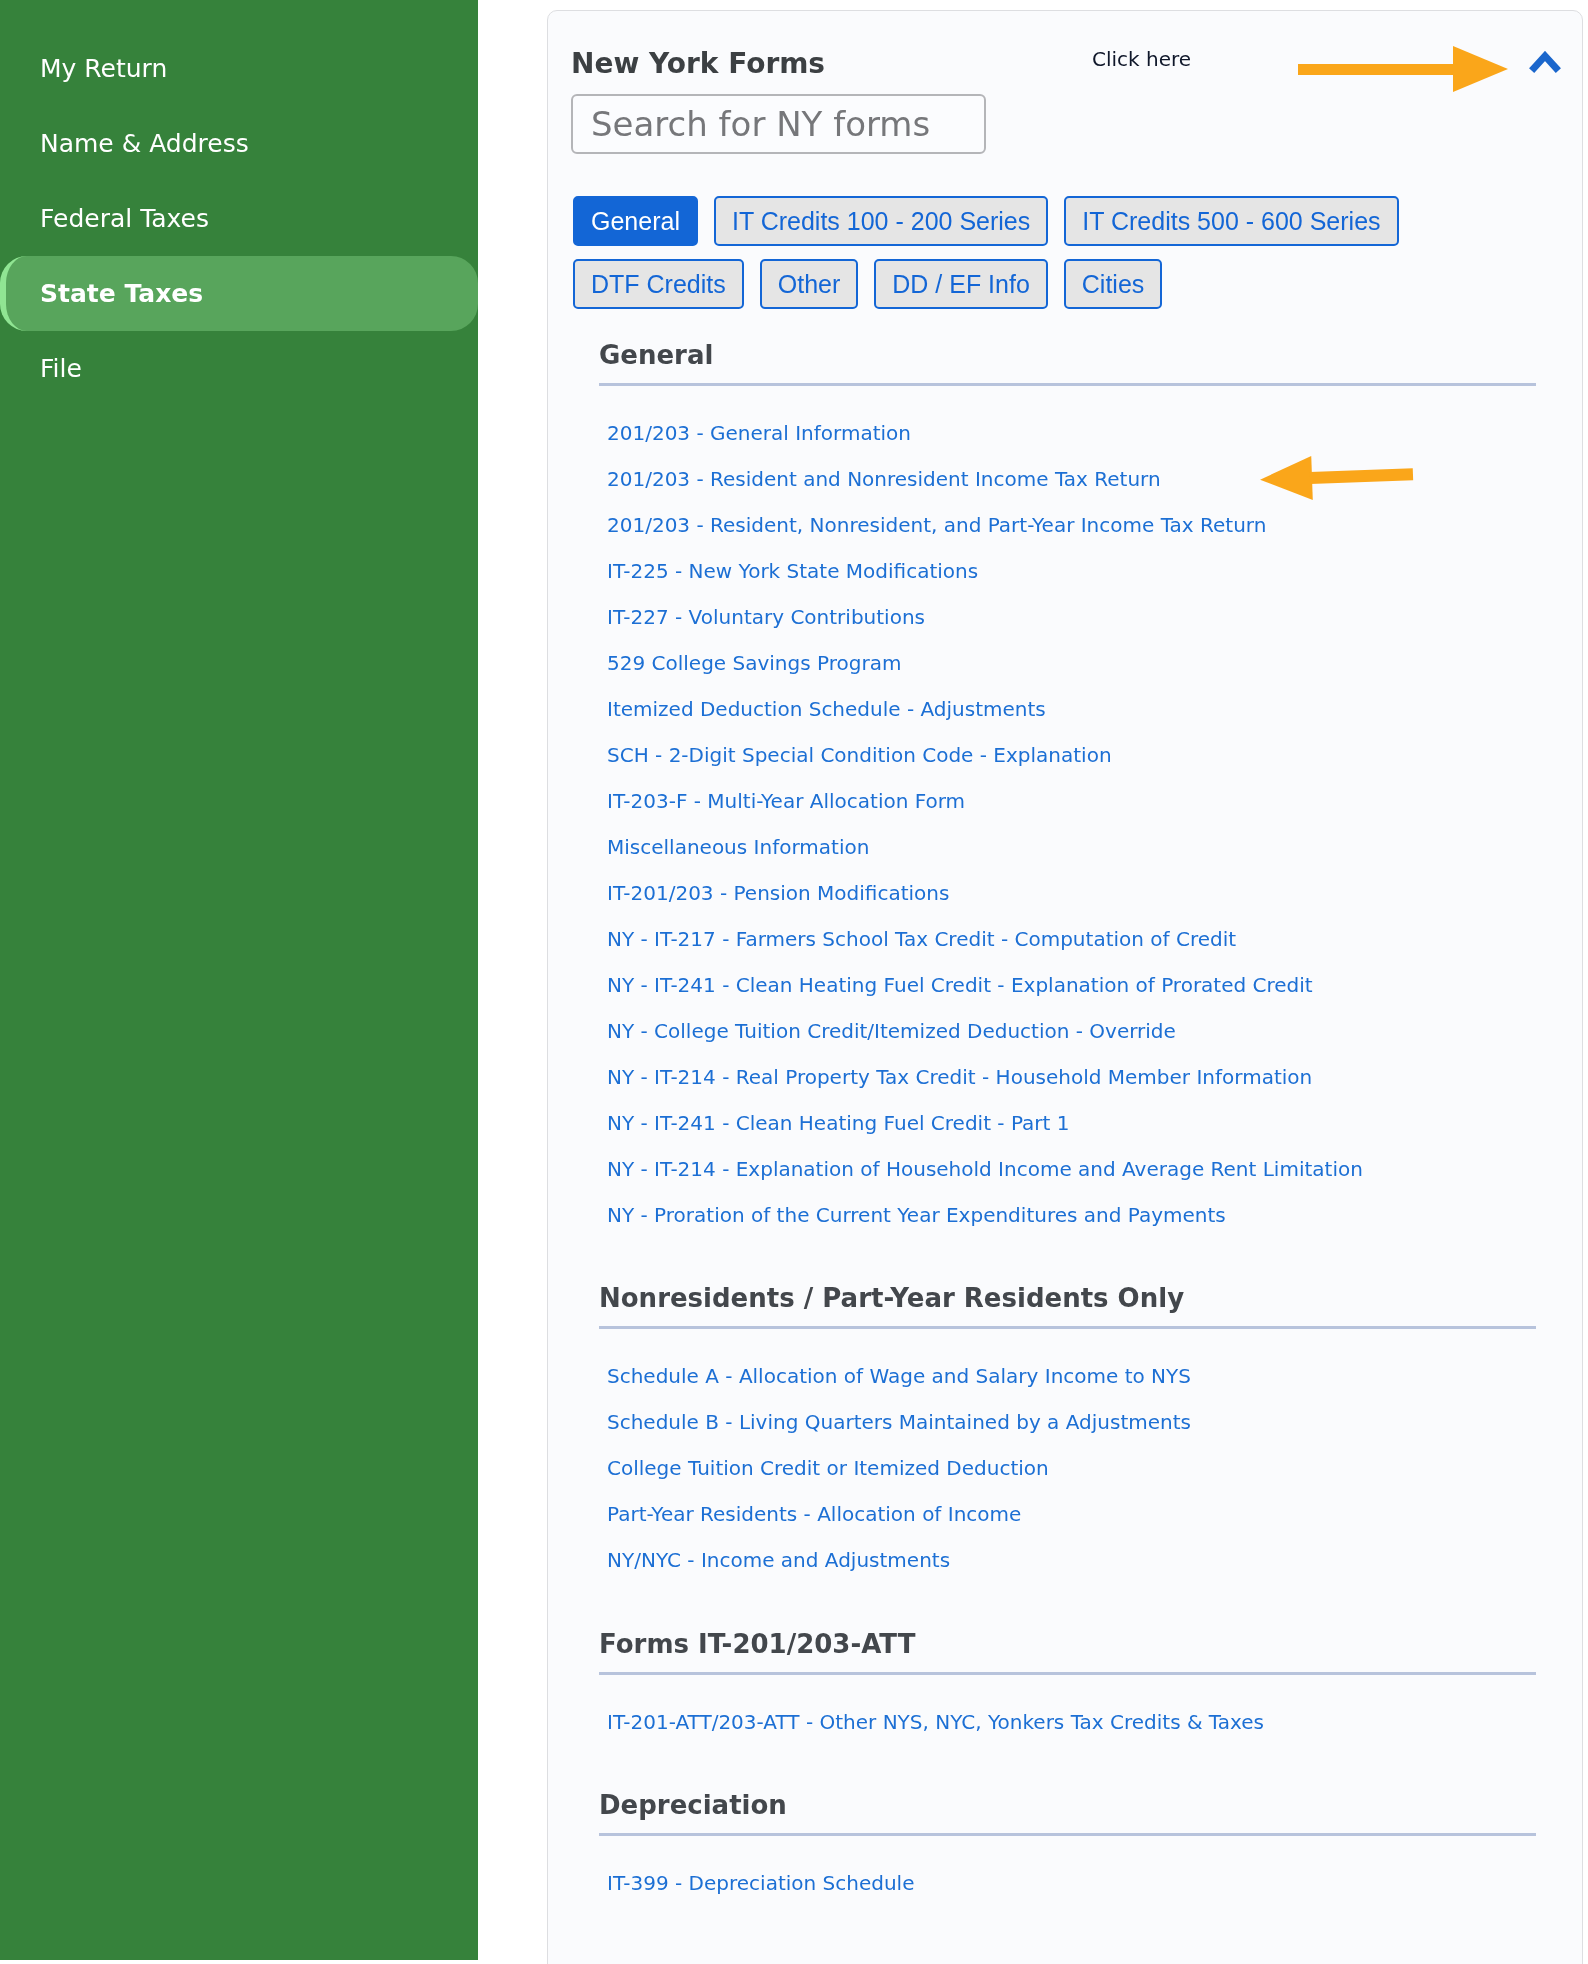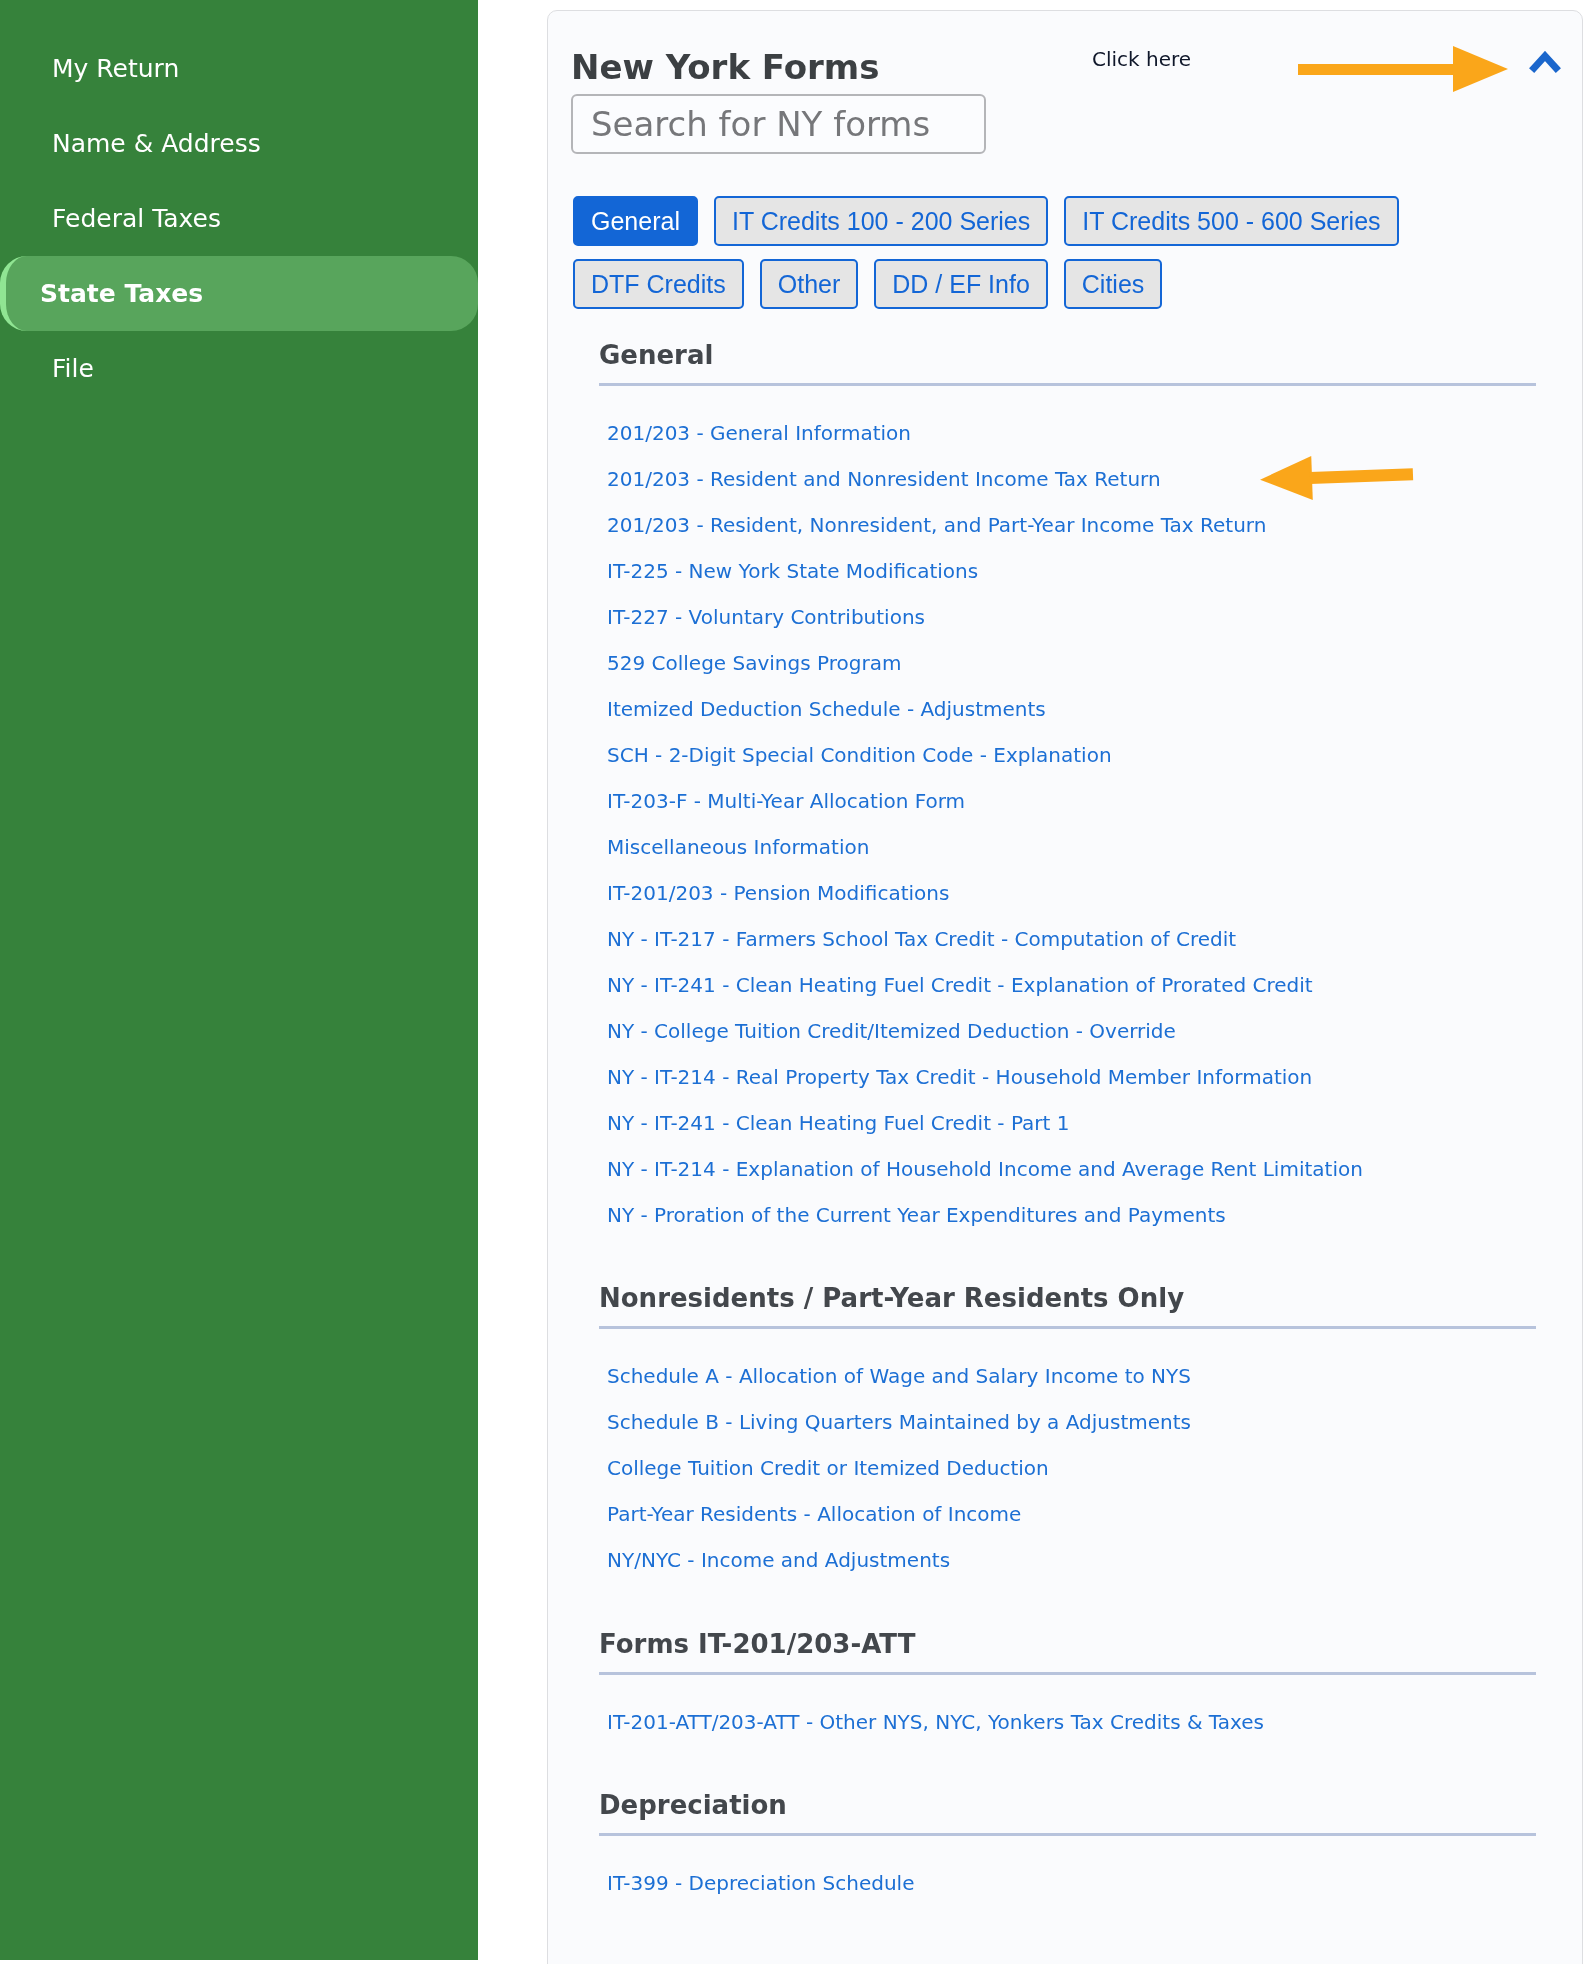--- a/index.html
+++ b/index.html
@@ -8,39 +8,39 @@
     position:relative; background:#ffffff; overflow:hidden;
     font-family:"DejaVu Sans","Liberation Sans",sans-serif;
   }
 
   
   .sidebar {
     position:absolute; left:0; top:0; width:478px; height:1960px;
     background:#36823B; padding-top:31px;
   }
   .nav-item {
-    height:75px; display:flex; align-items:center; padding-left:52px;
+    height:75px; display:flex; align-items:center; padding-left:40px;
     color:#ffffff; font-size:25px; cursor:pointer; white-space:nowrap;
   }
   .nav-item.active {
     background:#58A55C; border-left:6px solid #90E593; padding-left:34px;
     font-weight:bold;
     border-radius:27px;
   }
 
   
   .panel {
     position:absolute; left:547px; top:10px; width:1036px; height:1970px;
     background:#FAFBFD; border:1px solid #DDDEE1;
     border-radius:10px 10px 0 0;
   }
 
   .page-title {
     position:absolute; left:23px; top:36px;
-    font-size:34px; color:#3C4043; white-space:nowrap;
+    font-size:28px; color:#3C4043; white-space:nowrap;
   }
   .click-here {
     position:absolute; left:544px; top:36px;
     font-size:20px; color:#0f172a; white-space:nowrap;
   }
 
   
   .arrow-right { position:absolute; left:750px; top:35px; width:210px; height:46px; }
   .arrow-right .tail {
     position:absolute; left:0; top:18px; width:157px; height:11px; background:#FAA61A;

